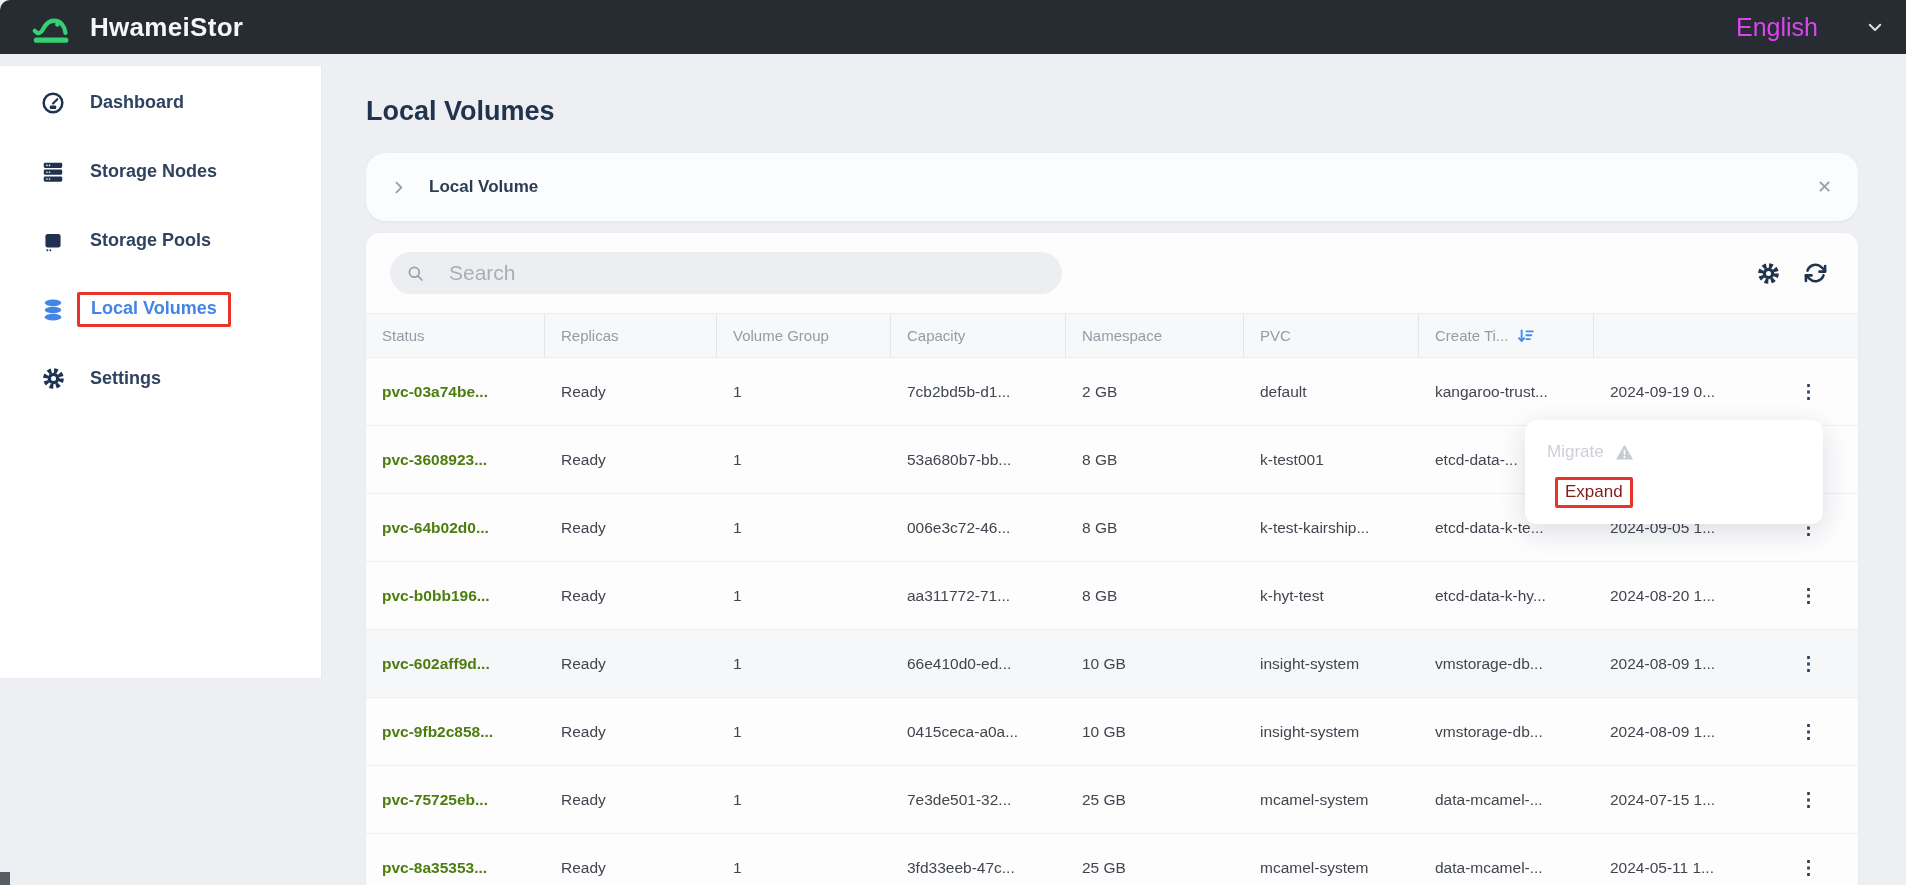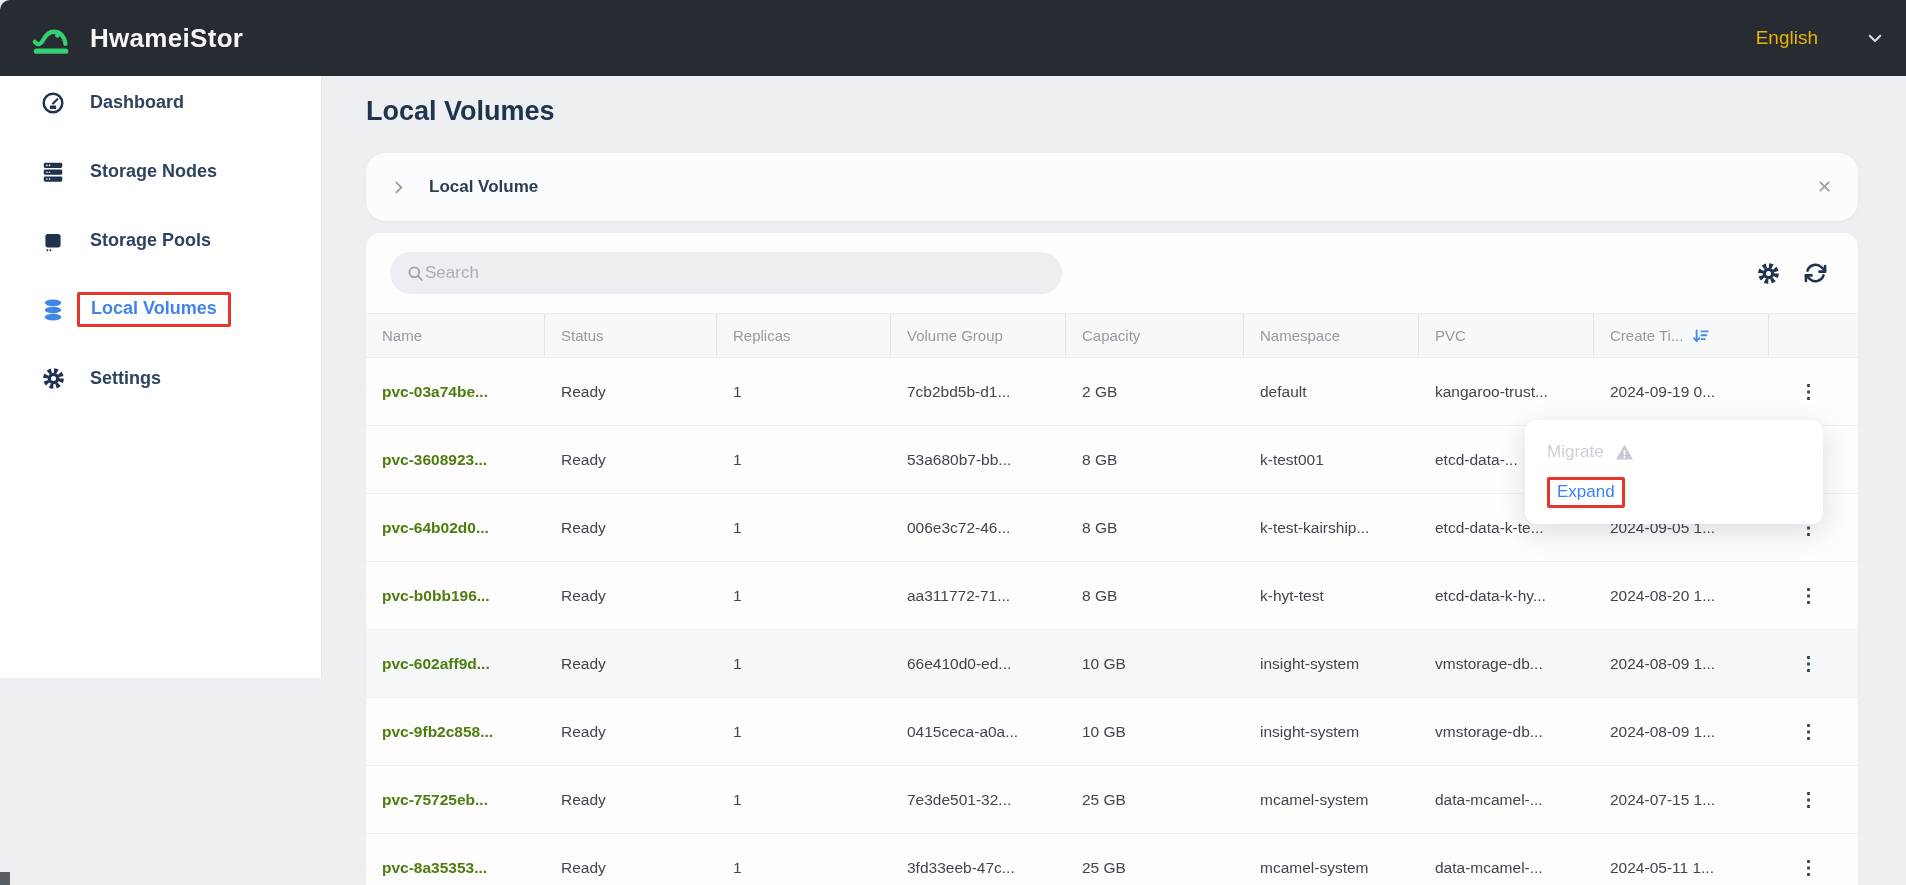--- a/index.html
+++ b/index.html
@@ -1,27 +1,27 @@
 <!DOCTYPE html>
 <html><head>
 <meta charset="utf-8">
 <style>
   * { margin:0; padding:0; box-sizing:border-box; }
   html,body { width:1906px; height:885px; overflow:hidden;
     font-family:"Liberation Sans", sans-serif; background:#edeff3; }
 
   
-  .topbar { position:absolute; left:0; top:0; width:1906px; height:76px;
+  .topbar { position:absolute; left:0; top:0; width:1906px; height:54px;
     background:#272b32; display:flex; align-items:center;
     border-top-left-radius:10px; z-index:40; }
   .brand { display:flex; align-items:center; gap:14px; margin-left:30px; }
   .brand-text { color:#f5f6f7; font-size:26px; font-weight:700; letter-spacing:.3px; }
   .lang { margin-left:auto; display:flex; align-items:center; gap:48px;
     margin-right:22px; cursor:pointer; }
-  .lang-label { color:#eab308; font-size:19px;text-align:center; }
+  .lang-label { color:#d946ef; font-size:25px;text-align:center; }
 
   
   .sidebar { position:absolute; left:0; top:66px; width:322px; height:612px;
     background:#ffffff; border-right:1px solid #e7e9ed; padding-top:2px; z-index:30; }
   .nav-item { height:69px; display:flex; align-items:center; cursor:pointer; }
   .nav-icon { width:26px; height:26px; margin-left:40px; flex:0 0 26px;
     display:flex; align-items:center; justify-content:center; }
   .nav-label { margin-left:24px; font-size:18px; font-weight:600; color:#2f4260; }
   .nav-item.active .nav-label { color:#4285e8; }
   .nav-label.boxed { border:3px solid #e8352b; border-radius:2px;
@@ -40,21 +40,21 @@
   .close-x { margin-left:auto; margin-right:26px; color:#9aa0ab; font-size:18px;
     cursor:pointer; }
 
   .table-card { margin-top:12px; width:1492px; height:690px; background:#fdfdfe;
     border-radius:14px 14px 0 0; box-shadow:0 1px 3px rgba(25,35,60,.05); }
 
   .toolbar { height:80px; display:flex; align-items:center; }
   .search-pill { margin-left:24px; width:672px; height:42px; background:#eceef2;
     border-radius:21px; display:flex; align-items:center; padding:0 16px; }
   .search-pill input { border:none; outline:none; background:transparent;
-    font-size:17px; color:#4d7c0f; margin-left:0; width:560px;
+    font-size:21px; color:#4d7c0f; margin-left:24px; width:560px;
     font-family:"Liberation Sans", sans-serif; }
   .search-pill input::placeholder { color:#a9aeb7; }
   .tool-icons { margin-left:auto; margin-right:30px; display:flex; gap:22px;
     align-items:center; }
   .tool-icons svg { cursor:pointer; }
 
   .grid { display:grid;
     grid-template-columns:179px 172px 174px 175px 178px 175px 175px 175px 1fr; }
   .thead { height:45px; background:#f7f8fa; border-top:1px solid #eceef0;
     border-bottom:1px solid #eceef0; }
@@ -71,21 +71,21 @@
   .kebab { font-size:19px; font-weight:700; color:#2d4056; cursor:pointer;
     line-height:1; }
 
   
   .ctx-menu { position:absolute; left:1203px; top:354px; width:298px; height:104px;
     background:#ffffff; border-radius:12px; box-shadow:0 8px 28px rgba(20,30,55,.14);
     z-index:50; padding-top:12px; }
   .ctx-item { height:40px; display:flex; align-items:center; padding-left:22px;
     font-size:17px; }
   .ctx-item.disabled { color:#ccd0d6; gap:11px; }
-  .ctx-item.enabled { color:#3b82f6; padding-left:8px; }
+  .ctx-item.enabled { color:#7f1d1d; padding-left:16px; }
   .red-box-sm { margin-left:14px; border:3px solid #e8352b; border-radius:2px;
     padding:2px 7px 3px; }
 
   .corner-artifact { position:absolute; left:0; bottom:0; width:10px; height:13px;
     background:#585d64; z-index:60; }
 </style>
 </head>
 <body>
 
 <div class="topbar">
@@ -212,23 +212,20 @@
             <path d="M21.2 4.8v5.4h-5.4"></path>
               <path d="M2.8 19.2v-5.4h5.4"></path>
             <path d="M4.3 9.2a8.2 8.2 0 0 1 13.6-3.1l3.3 3.1M2.8 13.8l3.3 3.1a8.2 8.2 0 0 0 13.6-3.1"></path>
           </svg>
         </span>
       </div>
     </div>
 
     <div class="thead grid">
       <div class="hcell">
-          <span>Name</span>
-        </div>
-      <div class="hcell">
           <span>Status</span>
         </div>
       <div class="hcell">
           <span>Replicas</span>
         </div>
       <div class="hcell">
           <span>Volume Group</span>
         </div>
       <div class="hcell">
           <span>Capacity</span>

